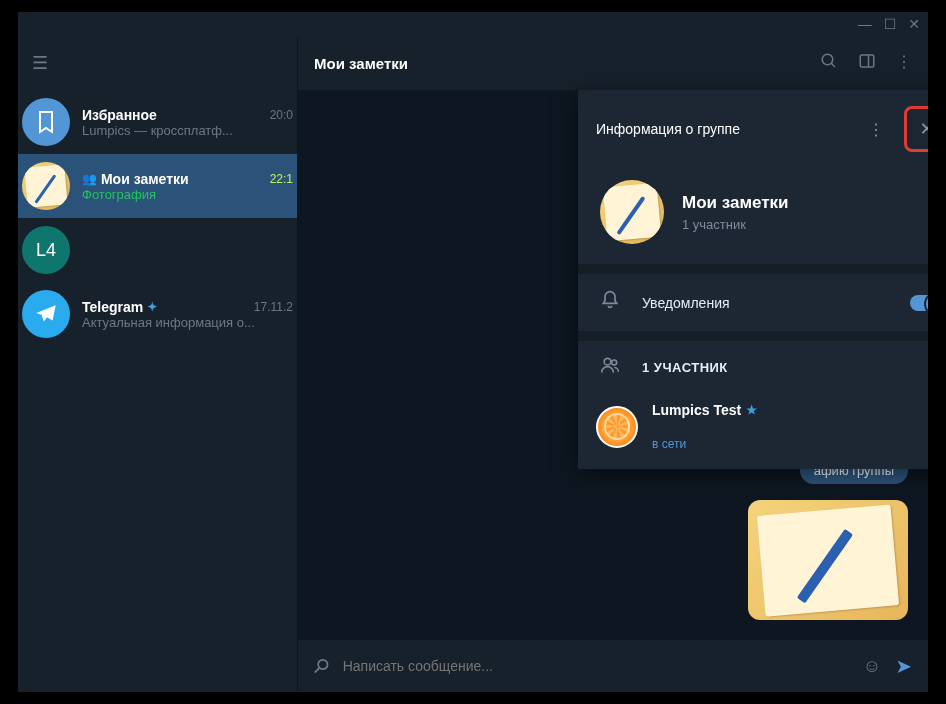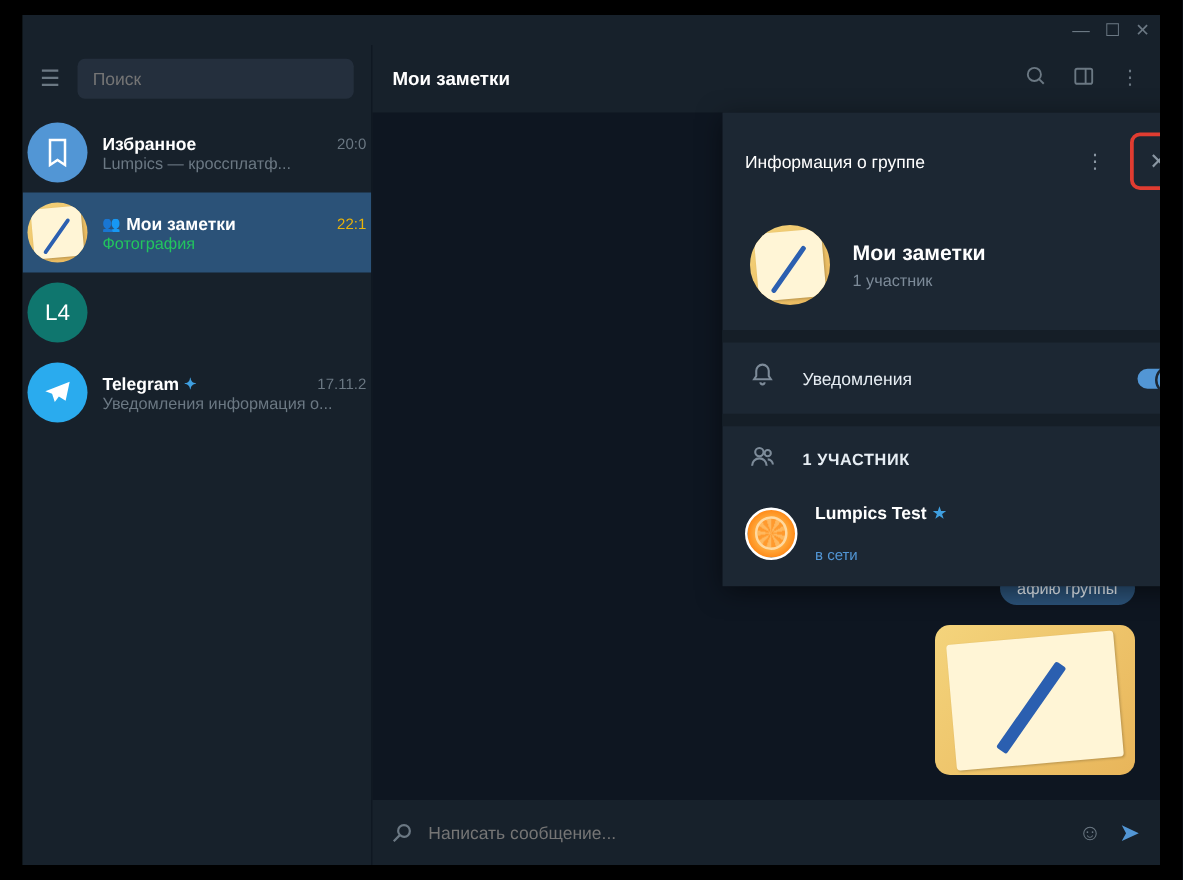--- a/index.html
+++ b/index.html
@@ -19,21 +19,21 @@
 .avatar-saved { background: #5296d5; }
 .avatar-notes { background: linear-gradient(135deg, #f4d47c, #e8b55a); position: relative; overflow: hidden; }
 .avatar-l4 { background: #0f766e; }
 .avatar-tg { background: #2aabee; }
 .avatar-orange { background: radial-gradient(circle, #ffb347 40%, #ff8c1a 70%); border: 2px solid #fff; }
 .chat-info { flex: 1; min-width: 0; }
 .chat-top { display: flex; justify-content: space-between; align-items: center; }
 .chat-name { color: #fff; font-size: 14px; font-weight: 600; display: flex; align-items: center; gap: 4px; }
 .chat-name .groupicon { color: #8a97a3; font-size: 12px; }
 .chat-time { color: #6b7883; font-size: 12px; }
-.chat-item.active .chat-time { color: #eab308; }
+.chat-item.active .chat-time { color: #bef264; }
 .chat-msg { color: #6b7883; font-size: 13px; white-space: nowrap; overflow: hidden; text-overflow: ellipsis; }
 .chat-item.active .chat-msg { color: #22c55e; }
 .verified { color: #3f9fe0; font-size: 12px; }
 .read-check { color: #3f9fe0; font-size: 11px; margin-right: 3px; }
 
 .chat-area { flex: 1; display: flex; flex-direction: column; background: #0e1621; position: relative; }
 .chat-header { height: 54px; background: #17212b; display: flex; align-items: center; padding: 0 16px; justify-content: space-between; }
 .chat-title { color: #fff; font-size: 15px; font-weight: 600; }
 .chat-header-icons { display: flex; gap: 20px; color: #6b7883; font-size: 16px; }
 .chat-header-icons span { cursor: pointer; }
@@ -89,21 +89,20 @@
   <div class="titlebar">
     <span>—</span>
     <span>☐</span>
     <span>✕</span>
   </div>
   <div class="main">
 
     <div class="sidebar">
       <div class="sidebar-header">
         <span class="menu-btn">☰</span>
-        <input class="search-input" placeholder="Поиск" style="">
       </div>
       <div class="chat-list">
 
         <div class="chat-item">
           <div class="avatar avatar-saved">
             <svg width="20" height="24" viewBox="0 0 20 24">
                 <path d="M4 2h12v20l-6-4-6 4z" fill="none" stroke="#fff" stroke-width="2"></path>
               </svg>
           </div>
           <div class="chat-info">
@@ -143,21 +142,21 @@
               </svg>
           </div>
           <div class="chat-info">
             <div class="chat-top">
               <span class="chat-name">
                   <span>Telegram</span> 
                   <span class="verified">✦</span>
                 </span>
               <span class="chat-time">17.11.2</span>
             </div>
-            <div class="chat-msg">Уведомления информация о...</div>
+            <div class="chat-msg">Актуальная информация о...</div>
           </div>
         </div>
 
       </div>
     </div>
 
     <div class="chat-area">
       <div class="chat-header">
         <span class="chat-title">Мои заметки</span>
         <div class="chat-header-icons">

